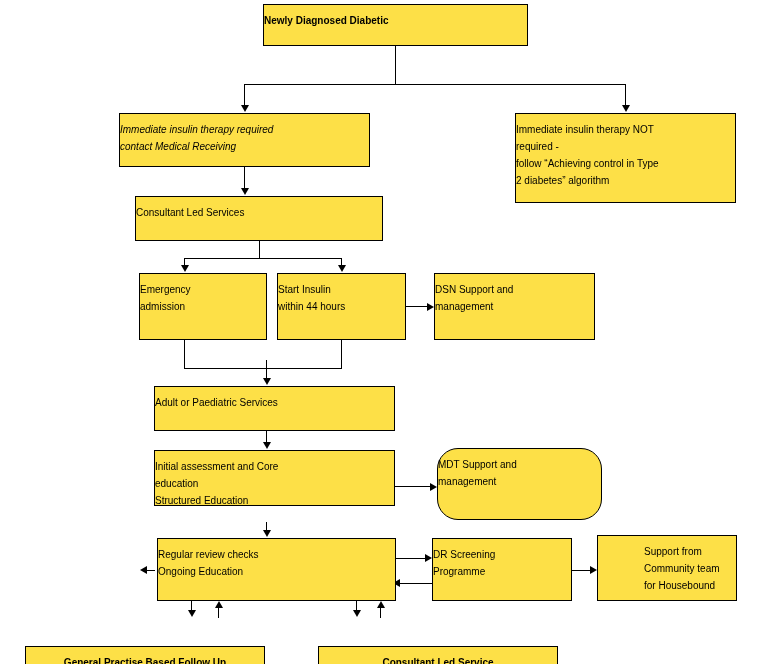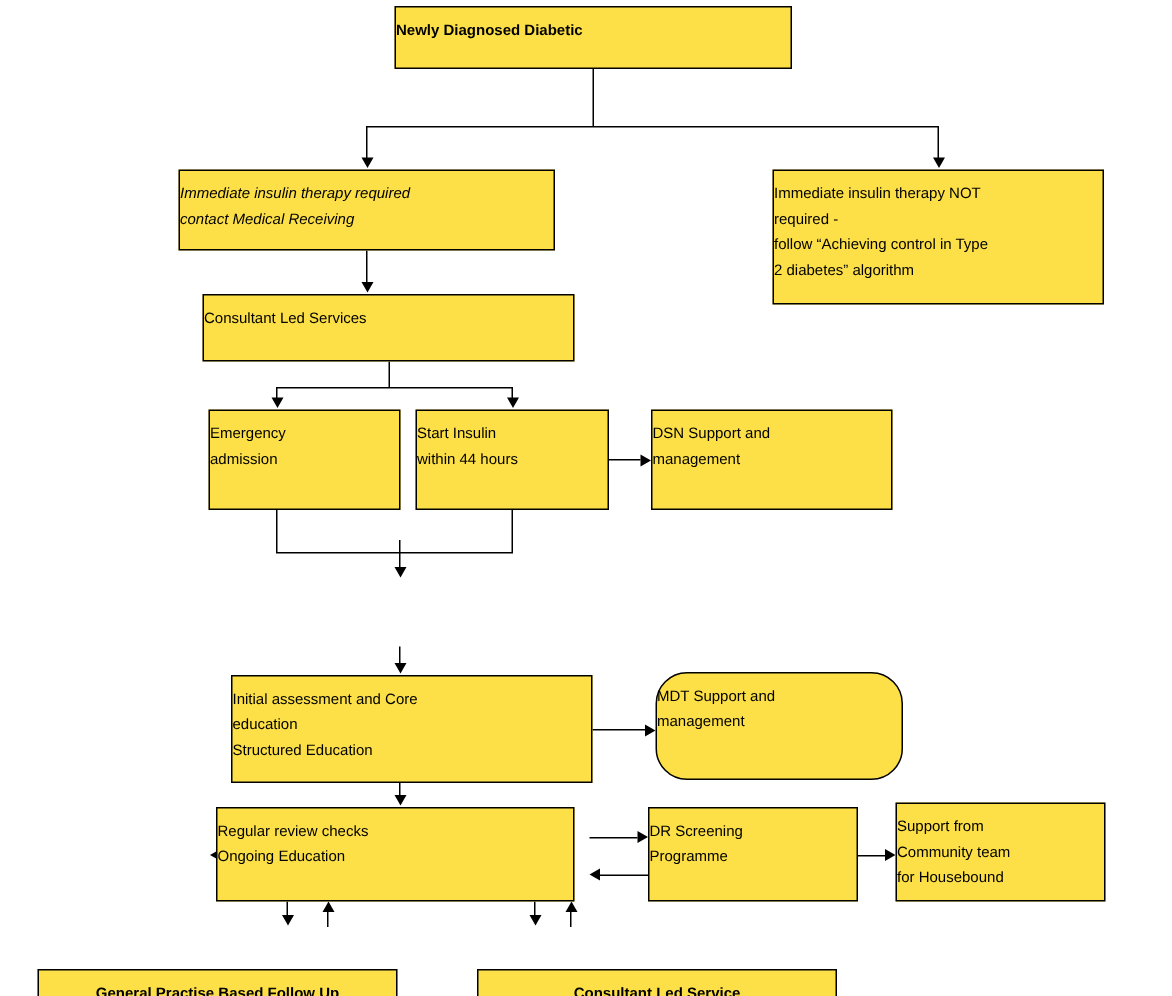--- a/index.html
+++ b/index.html
@@ -168,44 +168,47 @@
   <div class="node topalign" style="left:277px; top:273px; width:129px; height:67px;">
     <span class="txt">Start Insulin
 within 44 hours</span>
   </div>
 
   <div class="node topalign" style="left:434px; top:273px; width:161px; height:67px;">
     <span class="txt">DSN Support and
 management</span>
   </div>
 
-
-  <div class="node topalign" style="left:154px; top:450px; width:241px; height:72px;">
+  <div class="node topalign" style="left:154px; top:386px; width:241px; height:45px;">
+    <span class="txt">Adult or Paediatric Services</span>
+  </div>
+
+  <div class="node topalign" style="left:154px; top:450px; width:241px; height:56px;">
     <span class="txt">Initial assessment and Core
 education
 Structured Education</span>
   </div>
 
   <div class="node topalign" style="left:437px; top:448px; width:165px; height:72px;border-radius:21px;">
     <span class="txt">MDT Support and
 management</span>
   </div>
 
 
-  <div class="node topalign" style="left:144px; top:538px; width:239px; height:63px;">
+  <div class="node topalign" style="left:157px; top:538px; width:239px; height:63px;">
     <span class="txt">Regular review checks
 Ongoing Education</span>
   </div>
 
   <div class="node topalign" style="left:432px; top:538px; width:140px; height:63px;">
     <span class="txt">DR Screening
 Programme</span>
   </div>
 
-  <div class="node topalign" style="left:597px; top:535px; width:140px; height:66px;">
+  <div class="node topalign" style="left:597px; top:535px; width:140px; height:66px;padding-left:46px;">
     <span class="txt">Support from
 Community team
 for Housebound</span>
   </div>
 
   <div class="node midalign bold" style="left:25px; top:618px; width:240px; height:32px;">
     <span class="txt">General Practise Based Follow Up</span>
   </div>
 
   <div class="node midalign bold" style="left:318px; top:618px; width:240px; height:32px;">

